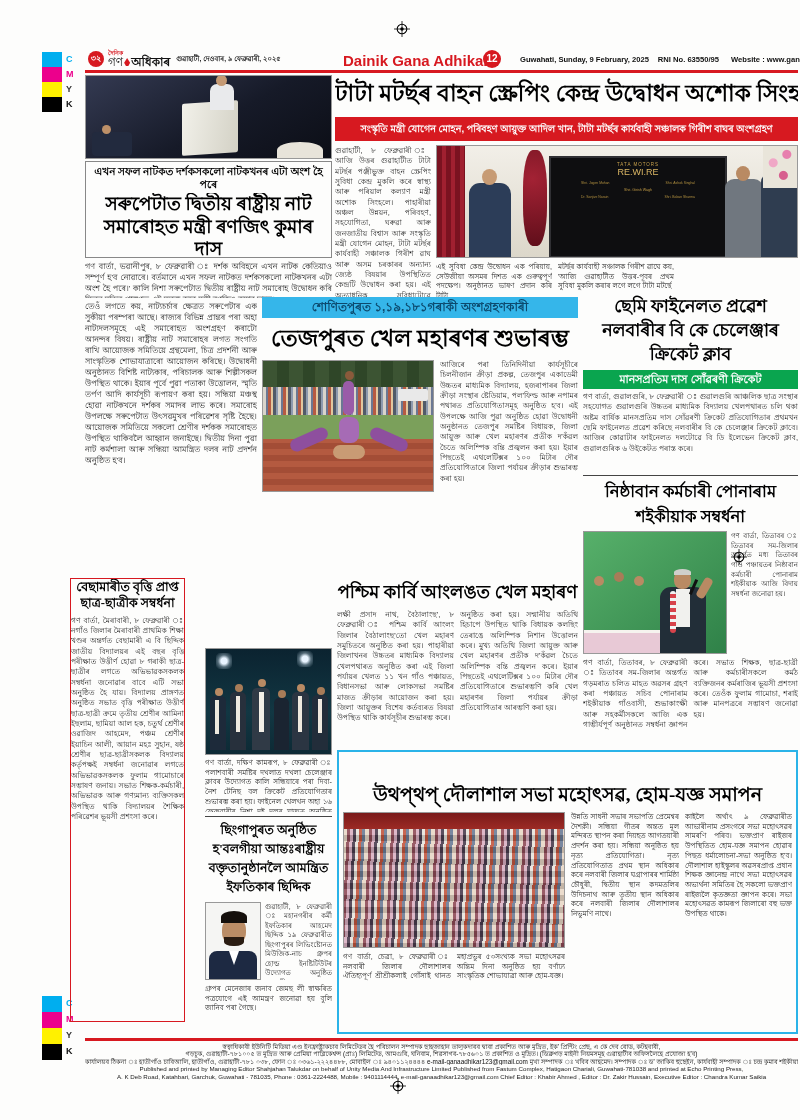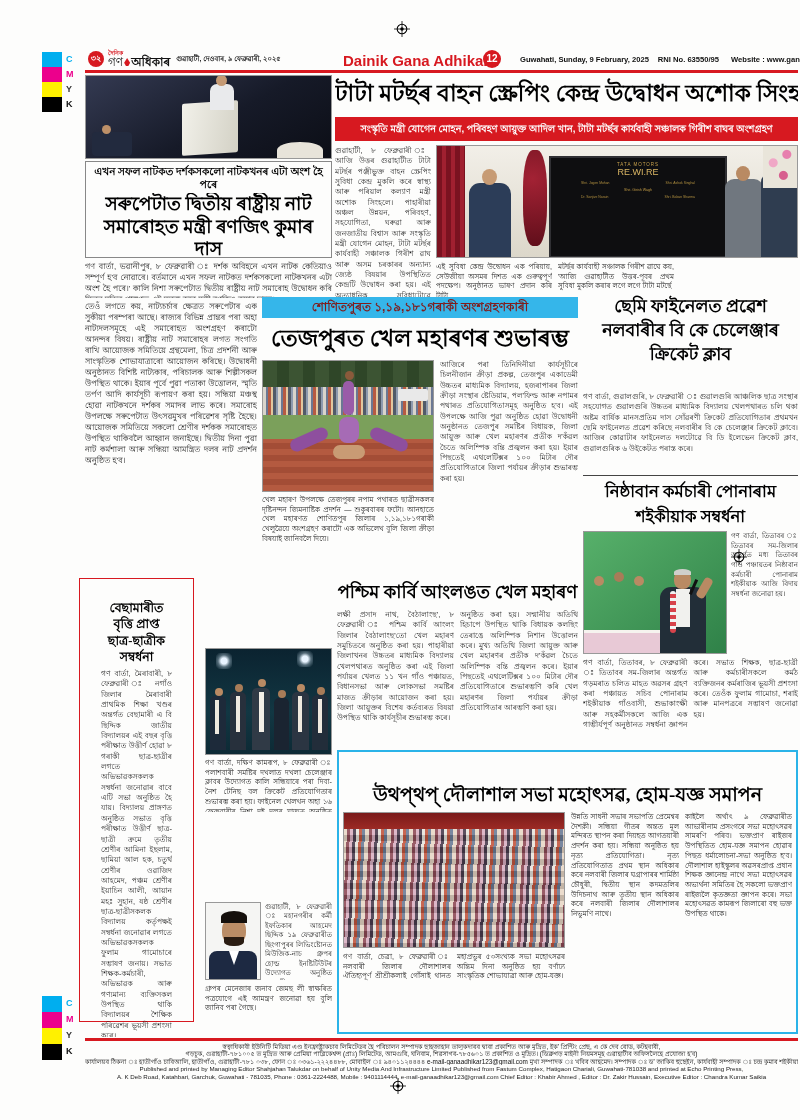--- a/index.html
+++ b/index.html
@@ -141,58 +141,58 @@
     <div class="fig" style="left:45px;bottom:72px;width:15px;height:16px;background:#c79b74;border-radius:50%"></div>
     <div class="fig" style="left:288px;bottom:0;width:38px;height:78px;background:#70777f;border-radius:9px 9px 0 0"></div>
     <div class="fig" style="left:299px;bottom:76px;width:14px;height:15px;background:#b98a63;border-radius:50%"></div>
     <div class="fig" style="left:324px;bottom:0;width:36px;height:84px;background:#2f3d50;border-radius:9px 9px 0 0"></div>
     <div class="fig" style="left:333px;bottom:82px;width:14px;height:15px;background:#c09066;border-radius:50%"></div>
     <div class="fig" style="right:0;top:0;width:34px;height:42px;background:radial-gradient(circle at 70% 20%,#e77fae 0 4px,transparent 5px),radial-gradient(circle at 30% 40%,#f0a7c6 0 4px,transparent 5px),radial-gradient(circle at 60% 70%,#d7608f 0 4px,transparent 5px),#e9e5da"></div>
   </div>
   <div class="abs cap" style="left:436px;top:262px;width:116px;height:38px">এই সুবিধা কেন্দ্ৰ উদ্বোধন এক পৰিয়ায়, সেউজীয়া অসমৰ দিশত এক গুৰুত্বপূৰ্ণ পদক্ষেপ। অনুষ্ঠানত ভাষণ প্ৰদান কৰি টাটা</div>
   <div class="abs cap" style="left:558px;top:262px;width:116px;height:38px">মটৰ্ছৰ কাৰ্যবাহী সঞ্চালক গিৰীশ ৱাঘে কয়, 'আজি গুৱাহাটীত উত্তৰ-পূবৰ প্ৰথম সুবিধা মুকলি কৰাৰ লগে লগে টাটা মটৰ্ছে</div>
 
-  <div class="abs band" style="left:262px;top:297px;width:316px;height:21px;background:#35b6ea;color:#7f1d1d;font-size:12px;line-height:21px">শোণিতপুৰত ১,১৯,১৮১গৰাকী অংশগ্ৰহণকাৰী</div>
+  <div class="abs band" style="left:262px;top:297px;width:316px;height:21px;background:#35b6ea;color:#0c4a6e;font-size:12px;line-height:21px">শোণিতপুৰত ১,১৯,১৮১গৰাকী অংশগ্ৰহণকাৰী</div>
   <div class="abs serif headline nowrap" style="left:262px;top:320px;width:316px;height:37px;font-size:23px;line-height:37px">তেজপুৰত খেল মহাৰণৰ শুভাৰম্ভ</div>
   <div class="abs photo" style="left:262px;top:360px;width:172px;height:132px;background:#7ba05b">
     <div class="fig" style="left:0;top:0;width:100%;height:26px;background:repeating-linear-gradient(90deg,#3c5433 0 14px,#2f4628 14px 26px)"></div>
     <div class="fig" style="left:0;top:26px;width:100%;height:28px;background:repeating-linear-gradient(90deg,#d9d4cb 0 3px,#6b7893 3px 5px,#b65a42 5px 8px,#e2c79e 8px 10px,#515a68 10px 13px,#8e9aae 13px 15px)"></div>
     <div class="fig" style="right:5px;top:28px;width:30px;height:12px;background:#e9e9e9;border-radius:2px"></div>
     <div class="fig" style="left:0;bottom:0;width:100%;height:52px;background:repeating-linear-gradient(0deg,#b45a40 0 6px,#a34d36 6px 12px)"></div>
     <div class="fig" style="left:80px;top:20px;width:11px;height:34px;background:#9a5ca8;border-radius:5px"></div>
     <div class="fig" style="left:82px;top:10px;width:9px;height:9px;background:#8a5a3b;border-radius:50%"></div>
     <div class="fig" style="left:76px;top:56px;width:20px;height:26px;background:#a66bb5;border-radius:8px"></div>
     <div class="fig" style="left:26px;top:72px;width:40px;height:13px;background:#8e4f9e;border-radius:8px;transform:rotate(-24deg)"></div>
     <div class="fig" style="right:24px;top:72px;width:40px;height:13px;background:#8e4f9e;border-radius:8px;transform:rotate(24deg)"></div>
     <div class="fig" style="left:70px;top:84px;width:32px;height:14px;background:#c99b74;border-radius:7px"></div>
   </div>
-  <div class="abs cap" style="left:262px;top:495px;width:172px;height:79px">খেল মহাৰণ উপলক্ষে তেজপুৰৰ নপাম পথাৰত ছাত্ৰীসকলৰ দৃষ্টিনন্দন জিমনাষ্টিক প্ৰদৰ্শন — শুকুৰবাৰৰ ফটো। আনহাতে খেল মহাৰণত শোণিতপুৰ জিলাৰ ১,১৯,১৮১গৰাকী খেলুৱৈয়ে অংশগ্ৰহণ কৰাটো এক অভিলেখ বুলি জিলা ক্ৰীড়া বিষয়াই জানিবলৈ দিয়ে।</div>
   <div class="abs bodytxt" style="left:440px;top:360px;width:138px;height:214px;font-size:7.5px">আজিৰে পৰা তিনিদিনীয়া কাৰ্যসূচীৰে চিলনীজান ক্ৰীড়া প্ৰকল্প, তেজপুৰ একাডেমী উচ্চতৰ মাধ্যমিক বিদ্যালয়, হজৰাপাৰৰ জিলা ক্ৰীড়া সংস্থাৰ ষ্টেডিয়াম, পল'ফিল্ড আৰু নপামৰ পথাৰত প্ৰতিযোগিতাসমূহ অনুষ্ঠিত হ'ব। এই উপলক্ষে আজি পুৱা অনুষ্ঠিত হোৱা উদ্বোধনী অনুষ্ঠানত তেজপুৰ সমষ্টিৰ বিধায়ক, জিলা আয়ুক্ত আৰু খেল মহাৰণৰ প্ৰতীক দ'কঁৱল চৈতে অলিম্পিক বন্তি প্ৰজ্বলন কৰা হয়। ইয়াৰ পিছতেই এথলেটিক্সৰ ১০০ মিটাৰ দৌৰ প্ৰতিযোগিতাৰে জিলা পৰ্যায়ৰ ক্ৰীড়াৰ শুভাৰম্ভ কৰা হয়।</div>
 
   <div class="abs serif headline" style="left:583px;top:294px;width:215px;height:74px;font-size:17.5px;line-height:24px">ছেমি ফাইনেলত প্ৰৱেশ নলবাৰীৰ বি কে চেলেঞ্জাৰ ক্ৰিকেট ক্লাব</div>
+  <div class="abs band" style="left:583px;top:370px;width:215px;height:19px;background:#0aa54f;color:#fff;font-size:11px;line-height:19px">মানসপ্ৰতিম দাস সোঁৱৰণী ক্ৰিকেট</div>
   <div class="abs bodytxt" style="left:583px;top:392px;width:215px;height:80px;font-size:7.5px">গণ বাৰ্তা, গুৱালগুৰি, ৮ ফেব্ৰুৱাৰী ঃ গুৱালগুৰি আঞ্চলিক ছাত্ৰ সংস্থাৰ সহযোগত গুৱালগুৰি উচ্চতৰ মাধ্যমিক বিদ্যালয় খেলপথাৰত চলি থকা অষ্টম বাৰ্ষিক মানসপ্ৰতিম দাস সোঁৱৰণী ক্ৰিকেট প্ৰতিযোগিতাৰ প্ৰথমখন ছেমি ফাইনেলত প্ৰৱেশ কৰিছে নলবাৰীৰ বি কে চেলেঞ্জাৰ ক্ৰিকেট ক্লাবে। আজিৰ কোৱাটাৰ ফাইনেলত দলটোৱে বি ডি ইলেভেন ক্ৰিকেট ক্লাব, গুৱালগুৰিক ৬ উইকেটত পৰাস্ত কৰে।</div>
 
   <div class="abs serif headline" style="left:583px;top:475px;width:215px;height:53px;font-size:16.5px;line-height:25px;border-top:1px solid #444;padding-top:3px">নিষ্ঠাবান কৰ্মচাৰী পোনাৰাম শইকীয়াক সম্বৰ্ধনা</div>
   <div class="abs photo" style="left:583px;top:531px;width:144px;height:123px;background:linear-gradient(140deg,#57b06a,#2f8148)">
     <div class="fig" style="left:0;bottom:0;width:62%;height:20px;background:#e8c9d6;border-top:3px solid #f6f3ef"></div>
     <div class="fig" style="left:10px;top:44px;width:10px;height:10px;background:#b98a63;border-radius:50%"></div>
     <div class="fig" style="left:30px;top:40px;width:10px;height:10px;background:#a87c58;border-radius:50%"></div>
     <div class="fig" style="left:50px;top:44px;width:10px;height:10px;background:#b98a63;border-radius:50%"></div>
     <div class="fig" style="left:76px;bottom:0;width:46px;height:66px;background:#222e38;border-radius:11px 11px 0 0"></div>
     <div class="fig" style="left:92px;bottom:26px;width:14px;height:38px;background:#f1f1ee"></div>
     <div class="fig" style="left:86px;bottom:20px;width:6px;height:42px;background:repeating-linear-gradient(0deg,#d8434b 0 4px,#f2f2f2 4px 7px);border-radius:3px"></div>
     <div class="fig" style="left:90px;bottom:64px;width:17px;height:18px;background:#b98a63;border-radius:45%"></div>
     <div class="fig" style="left:90px;bottom:78px;width:17px;height:6px;background:#cfcfcb;border-radius:50% 50% 0 0"></div>
     <div class="fig" style="left:108px;bottom:58px;width:3px;height:16px;background:#111;transform:rotate(24deg)"></div>
     <div class="fig" style="left:116px;bottom:54px;width:9px;height:22px;background:#b98a63;border-radius:4px;transform:rotate(30deg)"></div>
   </div>
   <div class="abs bodytxt" style="left:731px;top:531px;width:67px;height:123px;font-size:7px">গণ বাৰ্তা, তিতাবৰ ঃ তিতাবৰ সম-জিলাৰ অন্তৰ্গত মধ্য তিতাবৰ গাঁও পঞ্চায়তৰ নিষ্ঠাবান কৰ্মচাৰী পোনাৰাম শইকীয়াক আজি বিদায় সম্বৰ্ধনা জনোৱা হয়।</div>
   <div class="abs bodytxt" style="left:583px;top:658px;width:215px;height:90px;font-size:7.5px;column-count:2;column-gap:6px">গণ বাৰ্তা, তিতাবৰ, ৮ ফেব্ৰুৱাৰী ঃ তিতাবৰ সম-জিলাৰ অন্তৰ্গত গড়মৰাত চলিত মাহত অৱসৰ গ্ৰহণ কৰা পঞ্চায়ত সচিব পোনাৰাম শইকীয়াক গাঁওবাসী, শুভাকাংক্ষী আৰু সহকৰ্মীসকলে আজি এক গাম্ভীৰ্যপূৰ্ণ অনুষ্ঠানত সম্বৰ্ধনা জ্ঞাপন কৰে। সভাত শিক্ষক, ছাত্ৰ-ছাত্ৰী আৰু কৰ্মচাৰীসকলে কৰ্মঠ ব্যক্তিজনৰ কৰ্মৰাজিৰ ভূয়সী প্ৰশংসা কৰে। তেওঁক ফুলাম গামোচা, শৰাই আৰু মানপত্ৰৰে সম্ভাষণ জনোৱা হয়।</div>
 
-  <div class="abs" style="left:79px;top:578px;width:115px;height:444px;border:1.5px solid #d71920;padding:21px">
+  <div class="abs" style="left:70px;top:578px;width:115px;height:444px;border:1.5px solid #d71920;padding:0">
     <div class="serif headline" style="font-size:12.5px;line-height:1.3">বেছামাৰীত বৃত্তি প্ৰাপ্ত ছাত্ৰ-ছাত্ৰীক সম্বৰ্ধনা</div>
     <div class="bodytxt" style="margin-top:4px;height:368px;font-size:7.5px">গণ বাৰ্তা, মৈৰাবাৰী, ৮ ফেব্ৰুৱাৰী ঃ নগাঁও জিলাৰ মৈৰাবাৰী প্ৰাথমিক শিক্ষা খণ্ডৰ অন্তৰ্গত বেছামাৰী এ বি ছিদ্দিক জাতীয় বিদ্যালয়ৰ এই বছৰ বৃত্তি পৰীক্ষাত উত্তীৰ্ণ হোৱা ৮ গৰাকী ছাত্ৰ-ছাত্ৰীৰ লগতে অভিভাৱকসকলক সম্বৰ্ধনা জনোৱাৰ বাবে এটি সভা অনুষ্ঠিত হৈ যায়। বিদ্যালয় প্ৰাঙ্গণত অনুষ্ঠিত সভাত বৃত্তি পৰীক্ষাত উত্তীৰ্ণ ছাত্ৰ-ছাত্ৰী ক্ৰমে তৃতীয় শ্ৰেণীৰ আমিনা ইছলাম, ছামিয়া আল হক, চতুৰ্থ শ্ৰেণীৰ ওৱাজিদ আহমেদ, পঞ্চম শ্ৰেণীৰ ইয়াচিন আলী, আয়ান মহঃ সুহান, ষষ্ঠ শ্ৰেণীৰ ছাত্ৰ-ছাত্ৰীসকলক বিদ্যালয় কৰ্তৃপক্ষই সম্বৰ্ধনা জনোৱাৰ লগতে অভিভাৱকসকলক ফুলাম গামোচাৰে সম্ভাষণ জনায়। সভাত শিক্ষক-কৰ্মচাৰী, অভিভাৱক আৰু গণ্যমান্য ব্যক্তিসকল উপস্থিত থাকি বিদ্যালয়ৰ শৈক্ষিক পৰিৱেশৰ ভূয়সী প্ৰশংসা কৰে।</div>
   </div>
 
   <div class="abs photo" style="left:205px;top:648px;width:127px;height:107px;background:linear-gradient(180deg,#0b2330,#123743 60%,#0d2a35)">
     <div class="fig" style="left:10px;top:4px;width:16px;height:16px;background:radial-gradient(circle,#e8f4ff 0 3px,rgba(220,240,255,.35) 6px,transparent 10px)"></div>
     <div class="fig" style="right:18px;top:2px;width:16px;height:16px;background:radial-gradient(circle,#e8f4ff 0 3px,rgba(220,240,255,.35) 6px,transparent 10px)"></div>
     <div class="fig" style="left:4px;bottom:4px;width:16px;height:54px;background:#1d2a3a;border-radius:5px 5px 0 0">
         <div style="position:absolute;left:5px;top:-8px;width:8px;height:8px;background:#b98a63;border-radius:50%"></div>
         <div style="position:absolute;left:5px;top:4px;width:4px;height:34px;background:#efe9df"></div>
@@ -216,20 +216,21 @@
         <div style="position:absolute;left:5px;top:-8px;width:8px;height:8px;background:#a87c58;border-radius:50%"></div>
         <div style="position:absolute;left:6px;top:4px;width:4px;height:34px;background:#efe9df"></div>
       </div>
   </div>
   <div class="abs cap" style="left:205px;top:758px;width:127px;height:54px">গণ বাৰ্তা, দক্ষিণ কামৰূপ, ৮ ফেব্ৰুৱাৰী ঃ পলাশবাৰী সমষ্টিৰ দখলাত দখলা চেলেঞ্জাৰ ক্লাবৰ উদ্যোগত কালি সন্ধিয়াৰে পৰা দিবা-নৈশ টেনিছ বল ক্ৰিকেট প্ৰতিযোগিতাৰ শুভাৰম্ভ কৰা হয়। ফাইনেল খেলখন অহা ১৬ ফেব্ৰুৱাৰীৰ নিশা দুই দলৰ মাজত অনুষ্ঠিত কৰা হ'ব।</div>
 
   <div class="abs serif headline nowrap" style="left:337px;top:578px;width:241px;height:28px;font-size:18px;line-height:28px">পশ্চিম কাৰ্বি আংলঙত খেল মহাৰণ</div>
   <div class="abs bodytxt" style="left:337px;top:610px;width:117px;height:137px;font-size:7.5px">লক্ষী প্ৰসাদ নাথ, বৈঠালাংছ', ৮ ফেব্ৰুৱাৰী ঃ পশ্চিম কাৰ্বি আংলং জিলাৰ বৈঠালাংছ'তো খেল মহাৰণ সমুচিতৰে অনুষ্ঠিত কৰা হয়। পাহাৰীয়া জিলাখনৰ উচ্চতৰ মাধ্যমিক বিদ্যালয় খেলপথাৰত অনুষ্ঠিত কৰা এই জিলা পৰ্যায়ৰ খেলত ১১ খন গাঁও পঞ্চায়ত, বিধানসভা আৰু লোকসভা সমষ্টিৰ মাজত ক্ৰীড়াৰ আয়োজন কৰা হয়। জিলা আয়ুক্তৰ বিশেষ কৰ্তব্যৰত বিষয়া উপস্থিত থাকি কাৰ্যসূচীৰ শুভাৰম্ভ কৰে।</div>
   <div class="abs bodytxt" style="left:460px;top:610px;width:118px;height:137px;font-size:7.5px">অনুষ্ঠিত কৰা হয়। সন্মানীয় অতিথি হিচাপে উপস্থিত থাকি বিধায়ক কলছিং তেৰাঙে অলিম্পিক নিশান উত্তোলন কৰে। মুখ্য অতিথি জিলা আয়ুক্ত আৰু খেল মহাৰণৰ প্ৰতীক দ'কঁৱল চৈতে অলিম্পিক বন্তি প্ৰজ্বলন কৰে। ইয়াৰ পিছতেই এথলেটিক্সৰ ১০০ মিটাৰ দৌৰ প্ৰতিযোগিতাৰে শুভাৰম্ভণি কৰি খেল মহাৰণৰ জিলা পৰ্যায়ৰ ক্ৰীড়া প্ৰতিযোগিতাৰ আৰম্ভণি কৰা হয়।</div>
 
+  <div class="abs serif headline" style="left:205px;top:816px;width:127px;height:83px;font-size:12.5px;line-height:19px;border-top:1px solid #444;padding-top:4px">ছিংগাপুৰত অনুষ্ঠিত হ'বলগীয়া আন্তঃৰাষ্ট্ৰীয় বক্তৃতানুষ্ঠানলৈ আমন্ত্ৰিত ইফতিকাৰ ছিদ্দিক</div>
   <div class="abs photo" style="left:205px;top:902px;width:56px;height:78px;background:#f5f5f3;border:1px solid #999">
     <div class="fig" style="left:3px;right:3px;bottom:0;height:28px;background:#1d2942;border-radius:8px 8px 0 0"></div>
     <div class="fig" style="left:23px;bottom:14px;width:10px;height:14px;background:#fff;clip-path:polygon(0 0,100% 0,50% 100%)"></div>
     <div class="fig" style="left:16px;top:14px;width:24px;height:28px;background:#bb8d66;border-radius:45%"></div>
     <div class="fig" style="left:15px;top:8px;width:26px;height:12px;background:#15100c;border-radius:50% 50% 0 0"></div>
     <div class="fig" style="left:18px;top:34px;width:20px;height:9px;background:#2a1c12;border-radius:0 0 45% 45%"></div>
   </div>
   <div class="abs cap" style="left:265px;top:902px;width:67px;height:78px;font-size:7px">গুৱাহাটী, ৮ ফেব্ৰুৱাৰী ঃ মহানগৰীৰ কৰ্মী ইফতিকাৰ আহমেদ ছিদ্দিক ১৯ ফেব্ৰুৱাৰীত ছিংগাপুৰৰ লিভিংষ্টোনত মিউজিক-নাচ গ্ৰুপৰ হোল্ড ইনষ্টিটিউটৰ উদ্যোগত অনুষ্ঠিত হ'বলগীয়া এক বক্তৃতা অনুষ্ঠানলৈ আমন্ত্ৰণ লাভ কৰিছে।</div>
   <div class="abs cap" style="left:205px;top:984px;width:127px;height:38px">গ্ৰুপৰ মেনেজাৰ জনাব জেমছ লী স্বাক্ষৰিত পত্ৰযোগে এই আমন্ত্ৰণ জনোৱা হয় বুলি জানিব পৰা গৈছে।</div>
 

